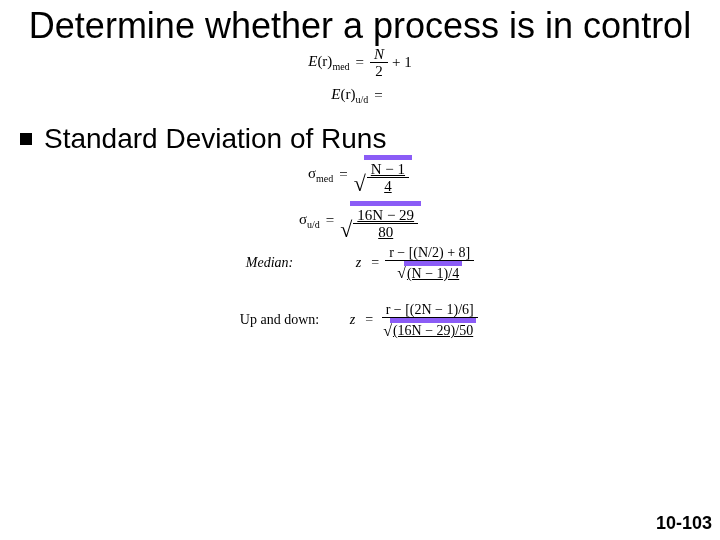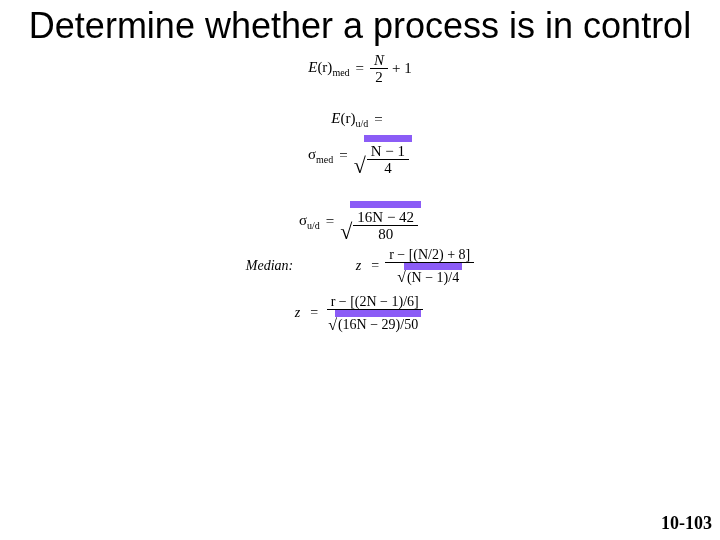--- a/index.html
+++ b/index.html
@@ -2,41 +2,41 @@
 <html><head>
 <meta charset="utf-8">
 <style>
   * { margin: 0; padding: 0; box-sizing: border-box; }
   html, body { width: 720px; height: 540px; background: #fff; font-family: Arial, Helvetica, sans-serif; color: #000; }
   .slide { position: relative; width: 720px; height: 540px; padding: 0 20px; }
   .title { font-size: 36px; font-weight: 400; text-align: center; line-height: 1.1; padding-top: 6px; }
   .bullet { display: flex; align-items: flex-start; margin-top: 18px; }
   .bullet .mark { width: 12px; height: 12px; background: #000; margin-top: 10px; margin-right: 12px; flex-shrink: 0; }
   .bullet .text { font-size: 28px; }
-  .formula-block { margin-top: 6px; display: flex; flex-direction: column; align-items: center; gap: 24px; }
+  .formula-block { display: flex; flex-direction: column; align-items: center; gap: 6px; }
   .formula-row { display: flex; align-items: center; font-family: "Times New Roman", Times, serif; font-size: 15px; }
   .formula-row .lhs { white-space: nowrap; }
   .formula-row .lhs .it { font-style: italic; }
   .formula-row .lhs .sub { font-size: 10px; vertical-align: sub; }
   .eq { margin: 0 6px; }
   .frac { display: inline-flex; flex-direction: column; align-items: center; line-height: 1.1; vertical-align: middle; }
   .frac .num { padding: 0 4px; border-bottom: 1px solid #000; font-style: italic; }
   .frac .num.upright, .frac .den.upright { font-style: normal; }
   .frac .den { padding: 0 4px; font-style: normal; }
   .plus { margin-left: 4px; }
   .sqrt { display: inline-flex; align-items: stretch; }
   .sqrt .rad { font-size: 22px; line-height: 1; align-self: flex-end; margin-right: -2px; }
-  .sqrt .rod { border-top: 7px solid #8b5cf6; padding: 1px 3px 0 3px; display: inline-flex; align-items: center; }
-  .z-block { margin-top: 4px; display: flex; flex-direction: column; align-items: center; gap: 8px; }
+  .sqrt .rod { border-top: 5px solid #8b5cf6; padding: 1px 3px 0 3px; display: inline-flex; align-items: center; text-decoration: underline; }
+  .z-block { margin-top: 4px; display: flex; flex-direction: column; align-items: center; gap: 20px; }
   .z-row { display: flex; align-items: center; font-family: "Times New Roman", Times, serif; font-size: 14px; }
   .z-row .label { width: 110px; font-style: italic; }
   .z-row .label.upright { font-style: normal; }
   .z-row .zexpr { display: flex; align-items: center; }
   .z-row .zexpr .z { font-style: italic; margin-right: 4px; }
-  .page-num { position: absolute; right: 8px; bottom: 6px; font-family: Liberation Serif, serif; font-weight: 700; font-size: 18px; }
+  .page-num { position: absolute; right: 8px; bottom: 6px; font-family: Liberation Sans, sans-serif; font-weight: 700; font-size: 18px; }
 </style>
 </head>
 <body>
 
 <div class="slide">
 
   <div class="title">Determine whether a process is in control</div>
 
 
   <div class="formula-block">
@@ -53,20 +53,24 @@
     </div>
 
     <div class="formula-row">
       <span class="lhs">
         <span class="it">E</span><span>(r)</span><span class="sub">u/d</span>
       </span>
       <span class="eq">=</span>
     </div>
   </div>
 
+  <div class="bullet">
+    <div class="mark"></div>
+    <div class="text">Standard Deviation of Runs</div>
+  </div>
 
   <div class="formula-block">
     <div class="formula-row">
       <span class="lhs">
         <span>σ</span><span class="sub">med</span>
       </span>
       <span class="eq">=</span>
       <span class="sqrt">
         <span class="rad">√</span>
         <span class="rod">
@@ -80,21 +84,21 @@
 
     <div class="formula-row">
       <span class="lhs">
         <span>σ</span><span class="sub">u/d</span>
       </span>
       <span class="eq">=</span>
       <span class="sqrt">
         <span class="rad">√</span>
         <span class="rod">
           <span class="frac">
-            <span class="num upright">16N − 42</span>
+            <span class="num upright">16N − 29</span>
             <span class="den">80</span>
           </span>
         </span>
       </span>
     </div>
   </div>
 
 
   <div class="z-block">
     <div class="z-row">
@@ -108,20 +112,21 @@
             <span class="sqrt">
               <span class="rad" style="font-size:16px">√</span>
               <span class="rod" style="padding-top:0">(N − 1)/4</span>
             </span>
           </span>
         </span>
       </span>
     </div>
 
     <div class="z-row">
+      <span class="label upright">Up and down:</span>
       <span class="zexpr">
         <span class="z">z</span>
         <span class="eq">=</span>
         <span class="frac">
           <span class="num upright">r − [(2N − 1)/6]</span>
           <span class="den">
             <span class="sqrt">
               <span class="rad" style="font-size:16px">√</span>
               <span class="rod" style="padding-top:0">(16N − 29)/50</span>
             </span>

